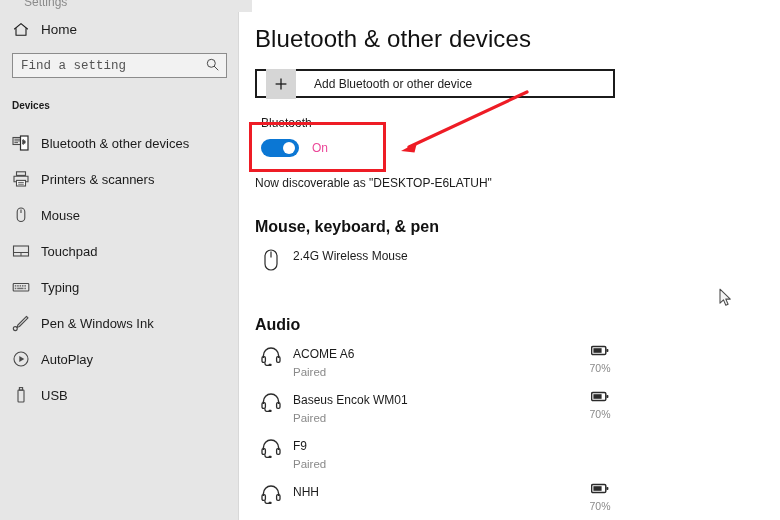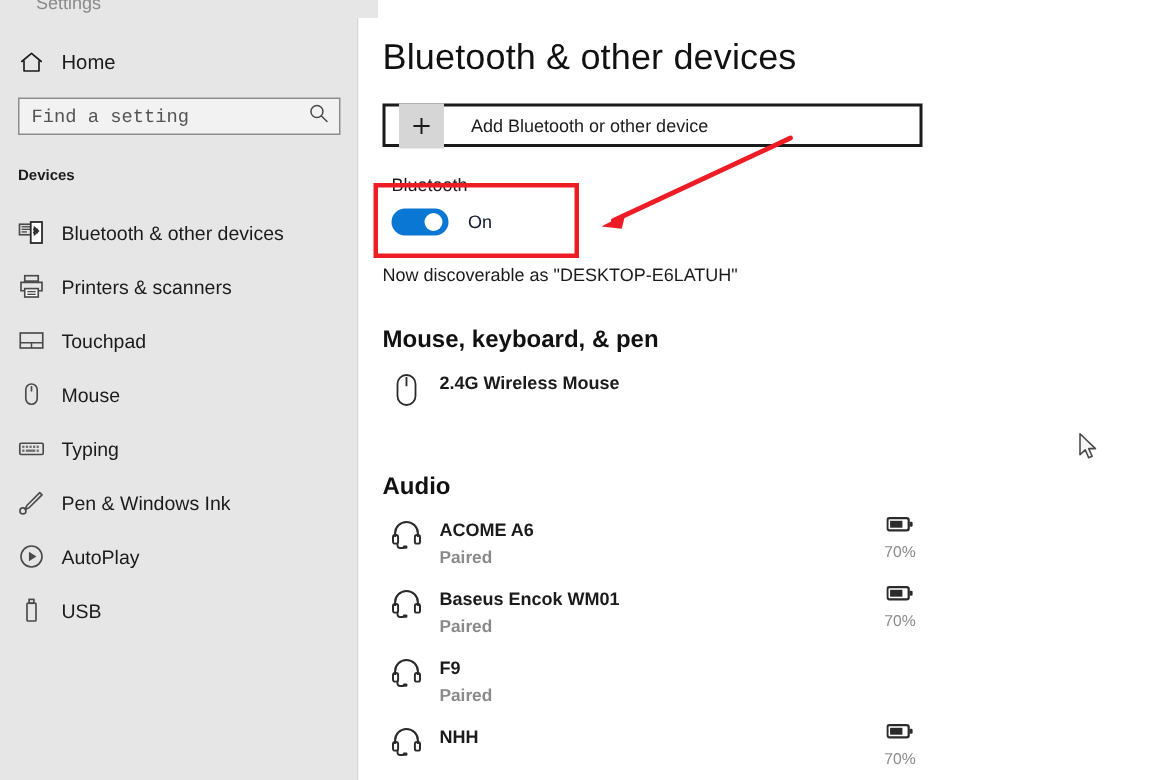--- a/index.html
+++ b/index.html
@@ -41,21 +41,21 @@
     font-size: 12px;
     color: #8a8a8a;
     white-space: nowrap;
   }
 
   
   #sidebar {
     width: 239px;
     flex: 0 0 239px;
     background: #e6e6e6;
-    padding-top: 12px;
+    padding-top: 0;
     box-sizing: border-box;
     position: relative;
   }
   #sidebar::after {
     content: "";
     position: absolute;
     right: 0;
     top: 0;
     bottom: 0;
     width: 1px;
@@ -223,21 +223,21 @@
     position: absolute;
     width: 12px;
     height: 12px;
     border-radius: 50%;
     background: #ffffff;
     top: 3px;
     right: 4px;
   }
   .toggle-state {
     font-size: 12px;
-    color: #0f172a;
+    color: #ec4899;
     margin-left: 13px;
   }
   .discoverable {
     font-size: 12px;
     color: #1b1b1b;
     margin-top: 13px;
   }
 
   
   .dev-section-title {
@@ -258,21 +258,21 @@
     padding-top: 4px;
   }
   .dev-row .dev-ico {
     width: 32px;
     flex: 0 0 32px;
     display: flex;
     align-items: flex-start;
     justify-content: center;
     padding-top: 2px;
   }
-  .dev-row .dev-text { margin-left: 6px; font-weight: bold; }
+  .dev-row .dev-text { margin-left: 6px; }
   .dev-row .dev-name {
     font-size: 12px;
     color: #1b1b1b;
     line-height: 15px;
   }
   .dev-row .dev-status {
     font-size: 11.5px;
     color: #8a8a8a;
     line-height: 15px;
     margin-top: 1px;
@@ -375,36 +375,36 @@
             <line x1="6.2" y1="12.4" x2="11.8" y2="12.4" stroke="#4a4a4a" stroke-width="0.9"></line>
             <line x1="6.2" y1="14.2" x2="11.8" y2="14.2" stroke="#4a4a4a" stroke-width="0.9"></line>
           </svg>
         </span>
         <span class="lbl">Printers &amp; scanners</span>
       </div>
 
       <div class="nav-item">
         <span class="ico">
           <svg width="18" height="18" viewBox="0 0 18 18">
+            <rect x="5.2" y="2" width="7.6" height="13.5" rx="3.8" fill="none" stroke="#4a4a4a" stroke-width="1.1"></rect>
+            <line x1="9" y1="3.4" x2="9" y2="7" stroke="#4a4a4a" stroke-width="1.1"></line>
+          </svg>
+        </span>
+        <span class="lbl">Mouse</span>
+      </div>
+
+      <div class="nav-item">
+        <span class="ico">
+          <svg width="18" height="18" viewBox="0 0 18 18">
             <rect x="1.5" y="4" width="15" height="10" fill="none" stroke="#4a4a4a" stroke-width="1.1"></rect>
             <line x1="1.5" y1="10.5" x2="16.5" y2="10.5" stroke="#4a4a4a" stroke-width="1"></line>
             <line x1="9" y1="10.5" x2="9" y2="14" stroke="#4a4a4a" stroke-width="1"></line>
           </svg>
         </span>
         <span class="lbl">Touchpad</span>
-      </div>
-
-      <div class="nav-item">
-        <span class="ico">
-          <svg width="18" height="18" viewBox="0 0 18 18">
-            <rect x="5.2" y="2" width="7.6" height="13.5" rx="3.8" fill="none" stroke="#4a4a4a" stroke-width="1.1"></rect>
-            <line x1="9" y1="3.4" x2="9" y2="7" stroke="#4a4a4a" stroke-width="1.1"></line>
-          </svg>
-        </span>
-        <span class="lbl">Mouse</span>
       </div>
 
       <div class="nav-item">
         <span class="ico">
           <svg width="18" height="18" viewBox="0 0 18 18">
             <rect x="1.2" y="5.5" width="15.6" height="7.5" rx="0.8" fill="none" stroke="#4a4a4a" stroke-width="1.1"></rect>
             <rect x="2.8" y="7.1" width="1.5" height="1.5" fill="#6a6a6a"></rect>
             <rect x="5.2" y="7.1" width="1.5" height="1.5" fill="#6a6a6a"></rect>
             <rect x="7.6" y="7.1" width="1.5" height="1.5" fill="#6a6a6a"></rect>
             <rect x="10" y="7.1" width="1.5" height="1.5" fill="#6a6a6a"></rect>

